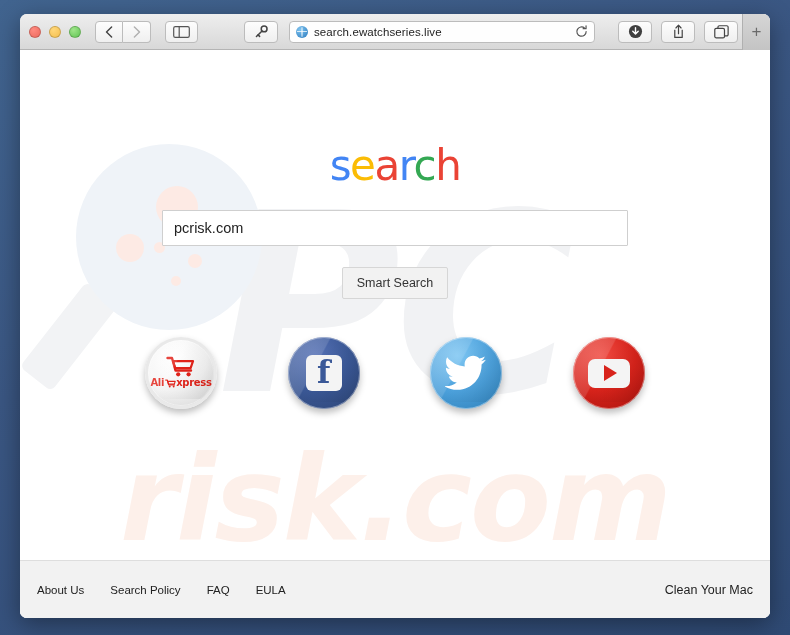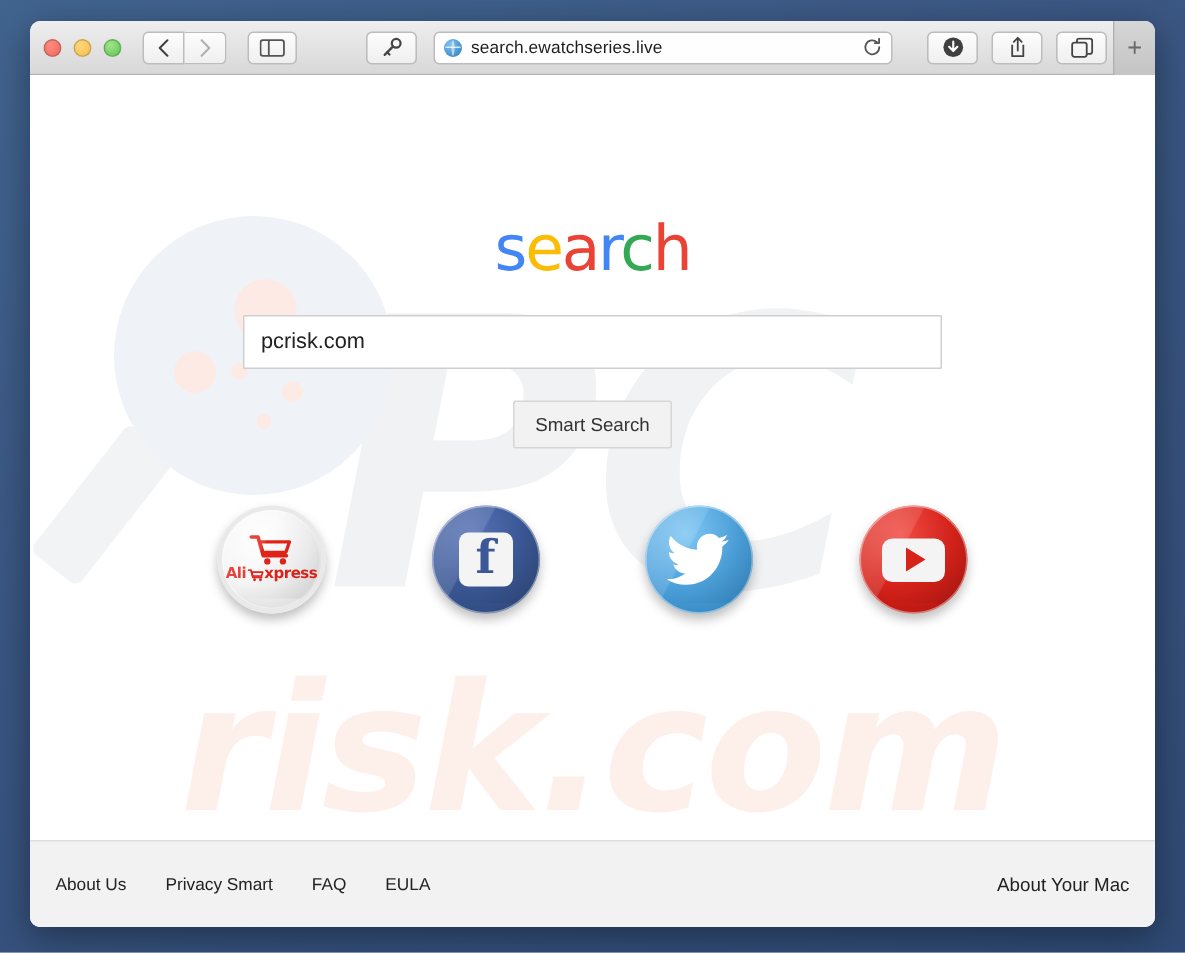--- a/index.html
+++ b/index.html
@@ -484,22 +484,22 @@
               <div class="yt-play"></div>
             </div>
           </div>
 
         </div>
       </div>
 
       <div id="footer">
         <div id="footer-links">
           <span>About Us</span>
-          <span>Privacy Smart</span>
+          <span>Search Policy</span>
           <span>FAQ</span>
           <span>EULA</span>
         </div>
-        <span id="clean-your-mac">About Your Mac</span>
+        <span id="clean-your-mac">Clean Your Mac</span>
       </div>
 
     </div>
   </div>
 </div>
 
 </body></html>

